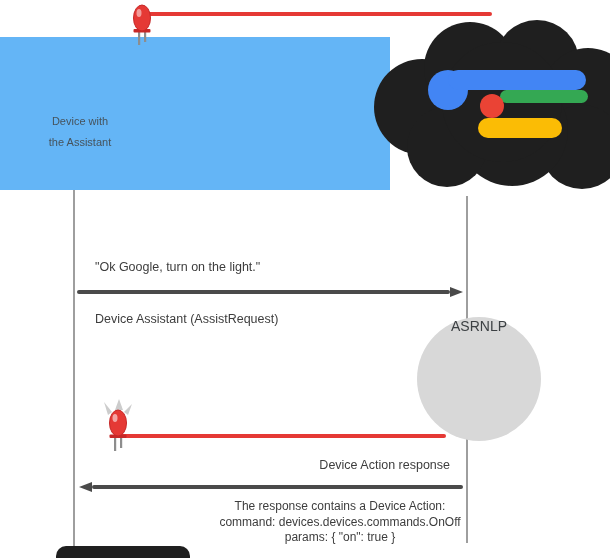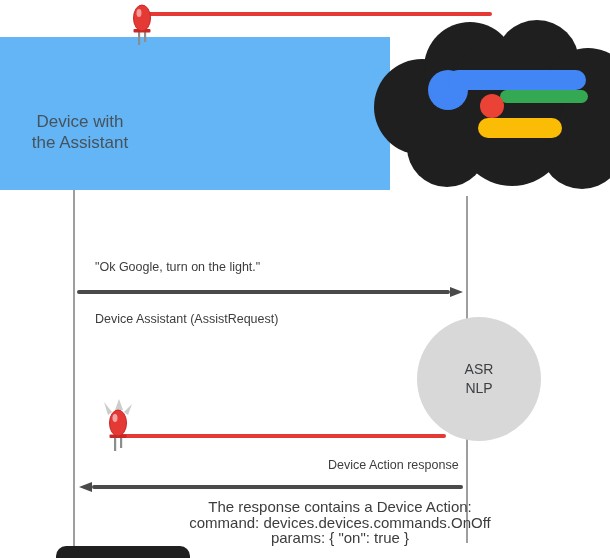--- a/index.html
+++ b/index.html
@@ -6,48 +6,48 @@
   .canvas {
     position:relative; width:610px; height:558px; overflow:hidden;
     background:#ffffff; font-family:"Liberation Sans", sans-serif;
   }
   .abs { position:absolute; }
 
   
   .device-box { left:0; top:37px; width:390px; height:153px; background:#64B5F6; }
   .device-label {
     left:6px; top:74px; width:148px; text-align:center;
-    color:#46535C; font-size:17px; line-height:21px; font-weight:400;
+    color:#46535C; font-size:11px; line-height:21px; font-weight:400;
   }
 
   
   .lifeline { width:2px; background:#9E9E9E; }
   .lifeline-left  { left:73px;  top:190px; height:357px; }
   .lifeline-right { left:466px; top:196px; height:347px; }
 
   
   .arrow { display:flex; align-items:center; height:12px; }
   .arrow-line { flex:1; height:3.5px; background:#4A4A4A; border-radius:2px; }
   .head-right { width:0; height:0; border-top:5.5px solid transparent; border-bottom:5.5px solid transparent; border-left:13px solid #4A4A4A; }
   .head-left  { width:0; height:0; border-top:5.5px solid transparent; border-bottom:5.5px solid transparent; border-right:13px solid #4A4A4A; }
   .arrow-request  { left:77px; top:286px; width:386px; }
   .arrow-response { left:79px; top:481px; width:384px; }
 
   
   .lbl { color:#3D3D3D; font-size:12.5px; line-height:18px; }
   .lbl-utterance { left:95px; top:258px; }
   .lbl-request   { left:95px; top:310px; }
-  .lbl-response  { left:328px; top:456px; width:150px; text-align:left; }
-  .lbl-footer    { left:172px; top:499px; width:336px; text-align:center; font-size:15px; line-height:15.5px; }
+  .lbl-response  { left:300px; top:456px; width:150px; text-align:right; }
+  .lbl-footer    { left:172px; top:499px; width:336px; text-align:center; font-size:12px; line-height:15.5px; }
 
   
   .process-circle {
     left:417px; top:317px; width:124px; height:124px; border-radius:50%;
-    background:#D8D8D8; display:flex; flex-direction:column; justify-content:center;
-    align-items:center; color:#3C4043; font-size:14px; line-height:19px;
+    background:#D8D8D8; display:flex; flex-direction:row; justify-content:center;
+    align-items:flex-start; color:#3C4043; font-size:14px; line-height:19px;
   }
 
   
   .wire { height:3.5px; background:#E53935; border-radius:2px; }
   .wire-top    { left:146px; top:12px;  width:346px; }
   .wire-bottom { left:114px; top:434px; width:332px; }
 
   
   .device-base { left:56px; top:546px; width:134px; height:12px; background:#1F1F1F; border-radius:10px 10px 0 0; }
 </style>

